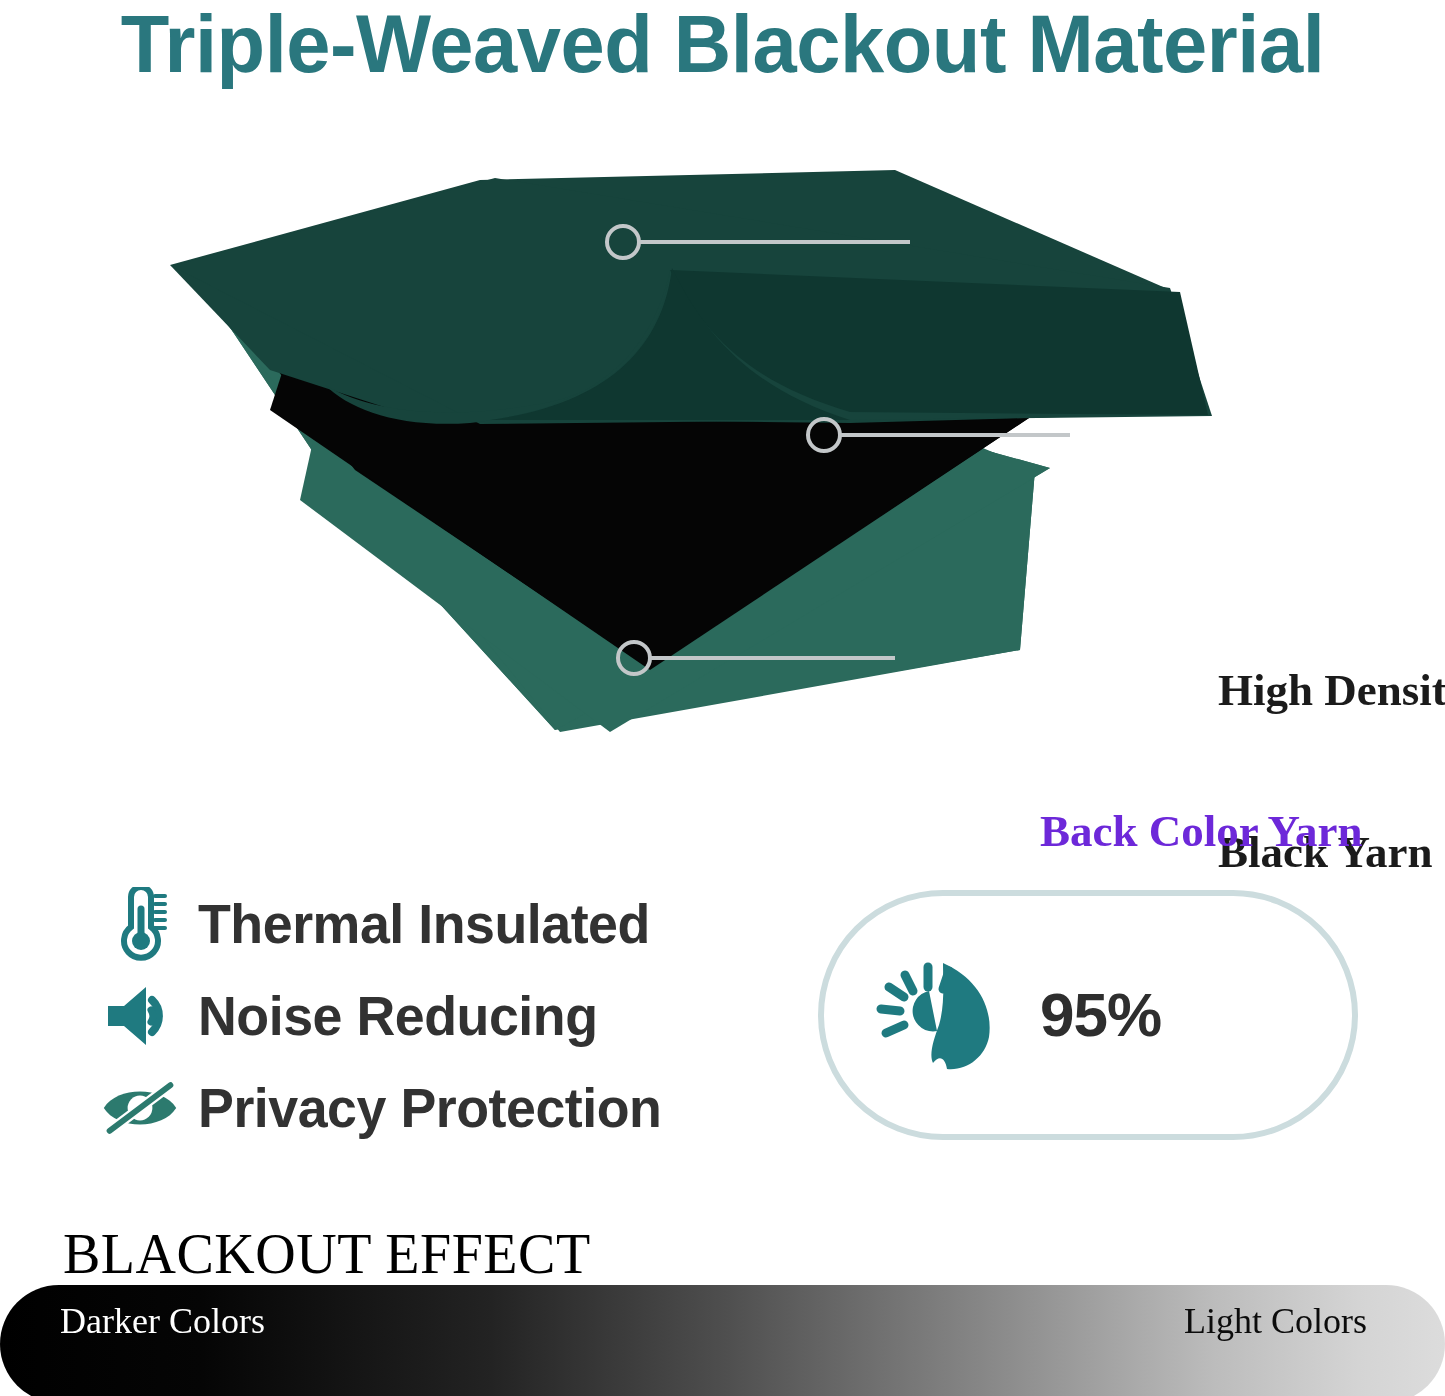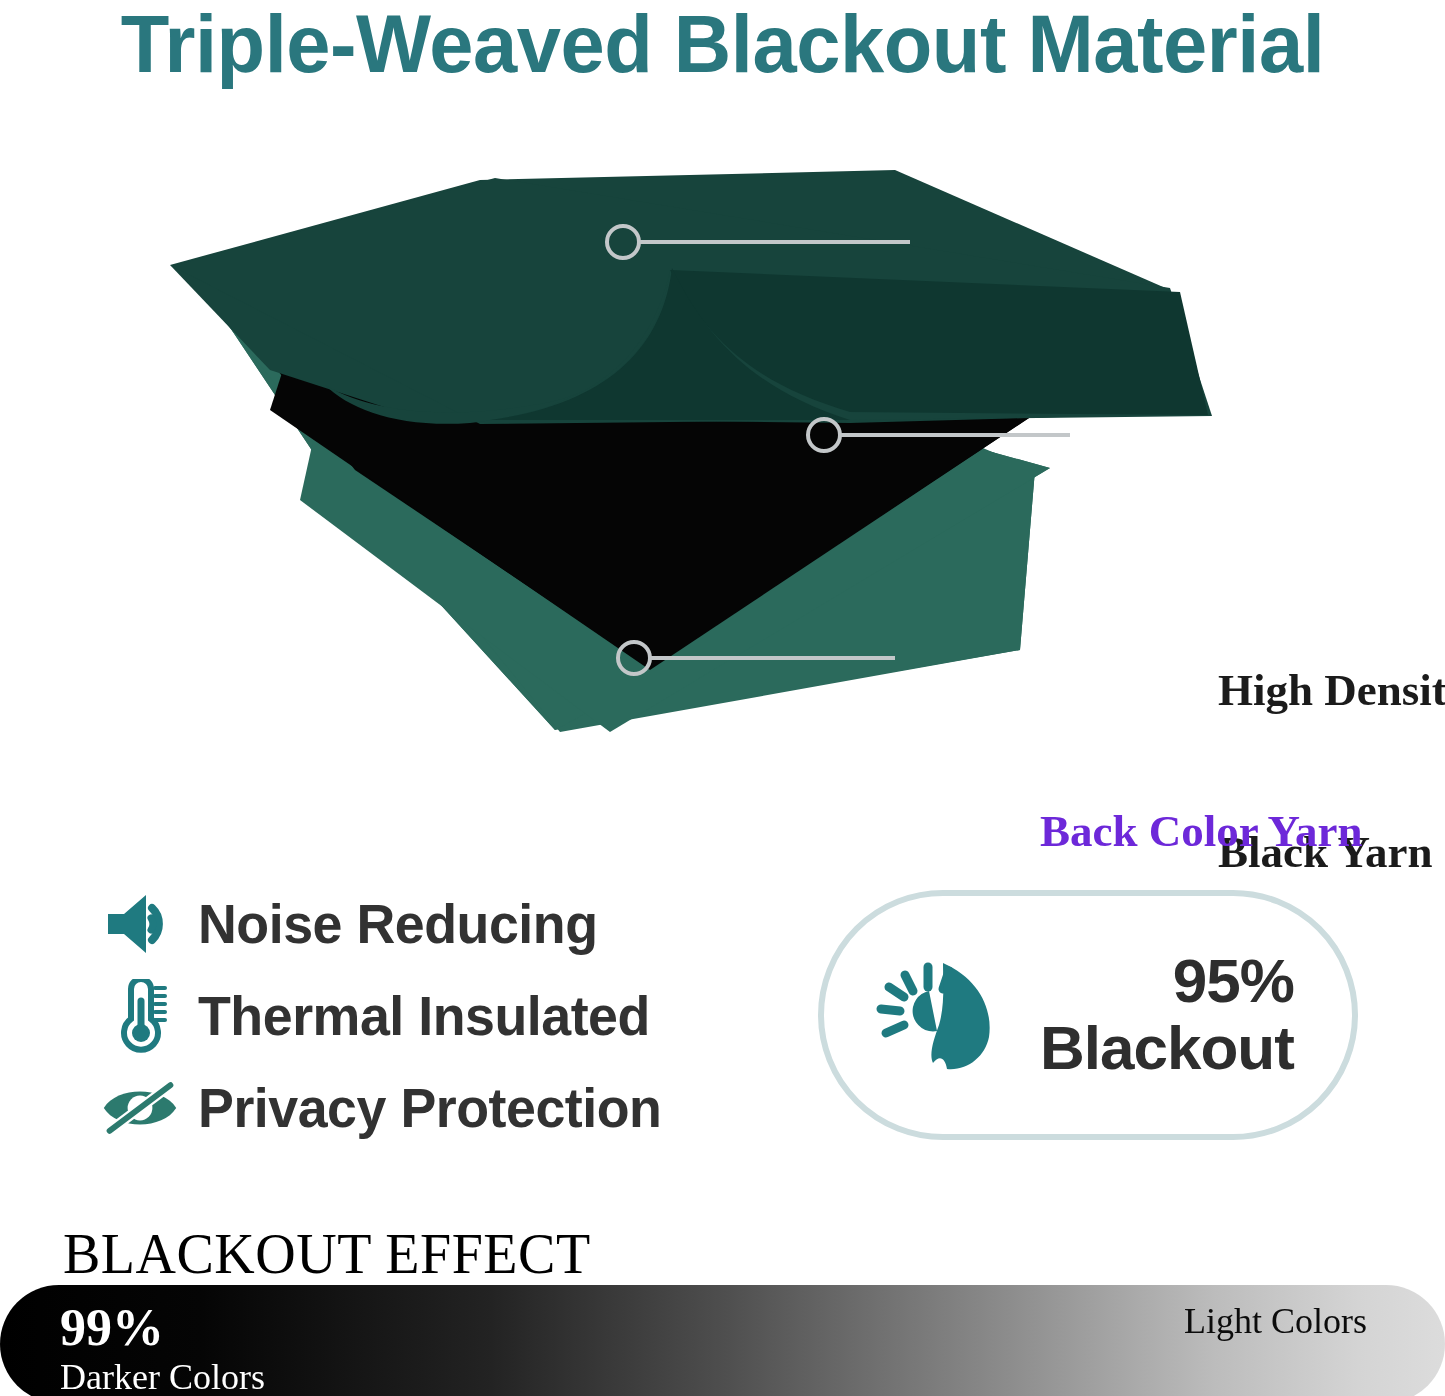--- a/index.html
+++ b/index.html
@@ -243,31 +243,20 @@
   </svg>
 
   <div class="lbl lbl-black">
     <div>High Density</div>
     <div>Black Yarn</div>
   </div>
   <div class="lbl lbl-back">Back Color Yarn</div>
 </div>
 
 <div class="features">
-
-  <div class="feature-row">
-    <span class="feature-icon">
-      <svg width="76" height="68" viewBox="0 0 76 68" xmlns="http://www.w3.org/2000/svg">
-        <path d="M6 24 h16 L44 5 v58 L22 44 H6 Z" fill="#1f7a80"></path>
-        <path d="M50 18 a22 22 0 0 1 0 32" fill="none" stroke="#1f7a80" stroke-width="8" stroke-linecap="round"></path>
-        <path d="M49 28 a11 11 0 0 1 0 12" fill="none" stroke="#1f7a80" stroke-width="7" stroke-linecap="round"></path>
-      </svg>
-    </span>
-    <span class="feature-label">Noise Reducing</span>
-  </div>
 
   <div class="feature-row">
     <span class="feature-icon">
       <svg width="66" height="74" viewBox="0 0 66 74" xmlns="http://www.w3.org/2000/svg">
         <path d="M24 10 a10 10 0 0 1 20 0 v30 a17 17 0 1 1 -20 0 Z" fill="none" stroke="#1f7a80" stroke-width="6"></path>
         <path d="M34 22 v24" stroke="#1f7a80" stroke-width="7" stroke-linecap="round" fill="none"></path>
         <circle cx="34" cy="54" r="9" fill="#1f7a80"></circle>
         <g stroke="#1f7a80" stroke-width="4" stroke-linecap="round">
           <line x1="48" y1="9" x2="58" y2="9"></line>
           <line x1="48" y1="17" x2="58" y2="17"></line>
@@ -275,20 +264,31 @@
           <line x1="48" y1="33" x2="58" y2="33"></line>
           <line x1="48" y1="41" x2="58" y2="41"></line>
         </g>
       </svg>
     </span>
     <span class="feature-label">Thermal Insulated</span>
   </div>
 
   <div class="feature-row">
     <span class="feature-icon">
+      <svg width="76" height="68" viewBox="0 0 76 68" xmlns="http://www.w3.org/2000/svg">
+        <path d="M6 24 h16 L44 5 v58 L22 44 H6 Z" fill="#1f7a80"></path>
+        <path d="M50 18 a22 22 0 0 1 0 32" fill="none" stroke="#1f7a80" stroke-width="8" stroke-linecap="round"></path>
+        <path d="M49 28 a11 11 0 0 1 0 12" fill="none" stroke="#1f7a80" stroke-width="7" stroke-linecap="round"></path>
+      </svg>
+    </span>
+    <span class="feature-label">Noise Reducing</span>
+  </div>
+
+  <div class="feature-row">
+    <span class="feature-icon">
       <svg width="84" height="62" viewBox="0 0 84 62" xmlns="http://www.w3.org/2000/svg">
         <path d="M4 31 C 18 8 66 8 80 31 C 66 54 18 54 4 31 Z" fill="#2c7a6e"></path>
         <circle cx="42" cy="31" r="13" fill="#ffffff"></circle>
         <line x1="10" y1="55" x2="74" y2="7" stroke="#ffffff" stroke-width="11" stroke-linecap="round"></line>
         <line x1="10" y1="55" x2="74" y2="7" stroke="#2c7a6e" stroke-width="6" stroke-linecap="round"></line>
       </svg>
     </span>
     <span class="feature-label">Privacy Protection</span>
   </div>
 
@@ -304,25 +304,23 @@
         <line x1="34" y1="30" x2="42" y2="46"></line>
         <line x1="57" y1="22" x2="57" y2="42"></line>
         <line x1="78" y1="26" x2="72" y2="44"></line>
       </g>
       <path d="M58 46 a20 20 0 1 0 8 40 Z" fill="#1f7a80"></path>
       <path d="M72 18 C 108 34 122 64 118 92 C 114 112 96 126 76 124 C 74 112 68 110 62 118 C 58 110 62 96 68 80 C 74 60 72 36 72 18 Z" fill="#1f7a80"></path>
     </svg>
   </span>
   <span class="badge-text">
     <div class="badge-pct">95%</div>
-    <div class="badge-word">Blackout</div>
   </span>
 </div>
 
 <div class="effect-heading">BLACKOUT EFFECT</div>
 <div class="effect-bar"></div>
 <div class="bar-left">
-  <div class="bar-pct">99%</div>
   <div class="bar-sub">Darker Colors</div>
 </div>
 <div class="bar-right">
   <div class="bar-sub">Light Colors</div>
 </div>
 
 </body></html>

